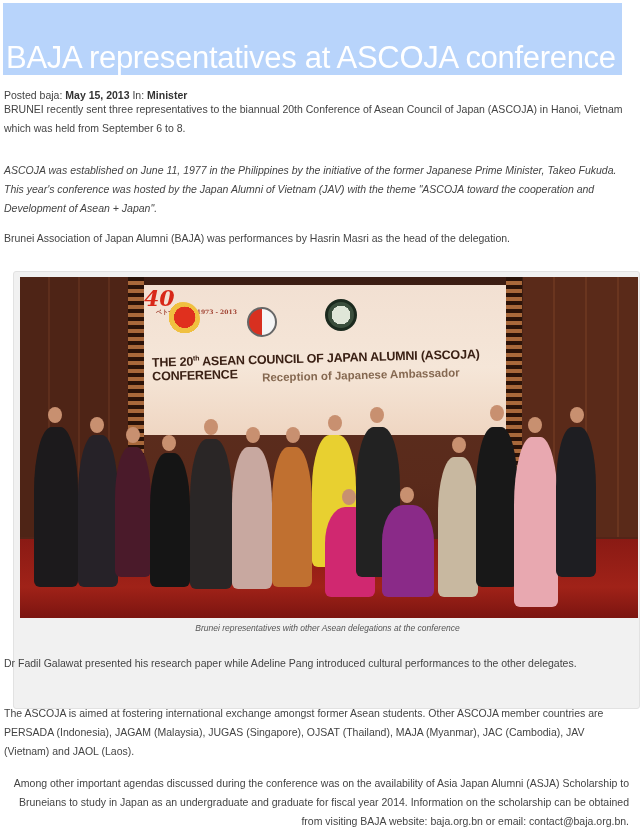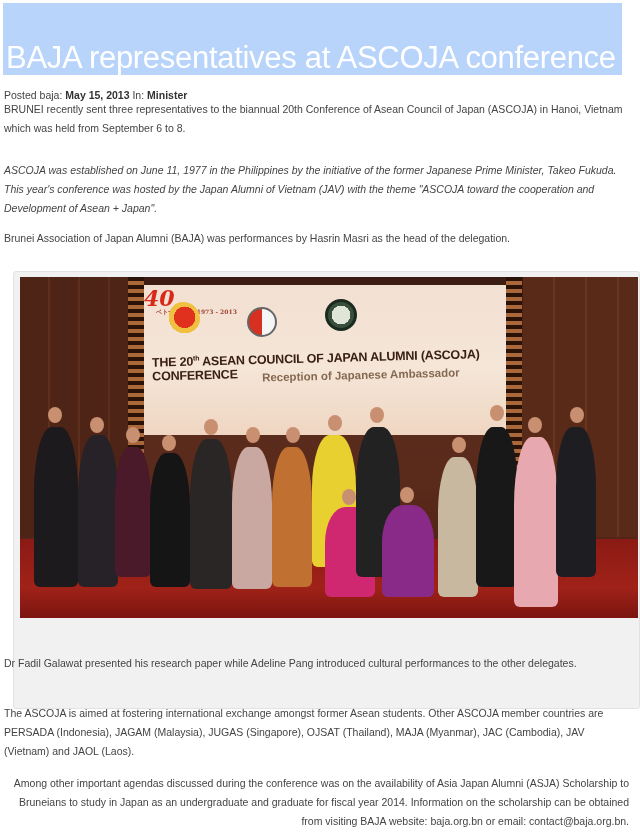--- a/index.html
+++ b/index.html
@@ -142,17 +142,18 @@
       <div class="person" style="left:418px;top:180px;width:40px;height:140px;background:#c8b8a0;"></div>
       <div class="head" style="left:432px;top:160px;"></div>
       <div class="person" style="left:456px;top:150px;width:42px;height:160px;background:#181818;"></div>
       <div class="head" style="left:470px;top:128px;"></div>
       <div class="person" style="left:494px;top:160px;width:44px;height:170px;background:#e8a8b0;"></div>
       <div class="head" style="left:508px;top:140px;"></div>
       <div class="person" style="left:536px;top:150px;width:40px;height:150px;background:#1e1e22;"></div>
       <div class="head" style="left:550px;top:130px;"></div>
     </div>
   </div>
+  <div class="caption">Brunei representatives with other Asean delegations at the conference</div>
 </div>
 
 <p class="para p4">Dr Fadil Galawat presented his research paper while Adeline Pang introduced cultural performances to the other delegates.</p>
 <p class="para p5">The ASCOJA is aimed at fostering international exchange amongst former Asean students. Other ASCOJA member countries are PERSADA (Indonesia), JAGAM (Malaysia), JUGAS (Singapore), OJSAT (Thailand), MAJA (Myanmar), JAC (Cambodia), JAV (Vietnam) and JAOL (Laos).</p>
 <p class="para p6">Among other important agendas discussed during the conference was on the availability of Asia Japan Alumni (ASJA) Scholarship to Bruneians to study in Japan as an undergraduate and graduate for fiscal year 2014. Information on the scholarship can be obtained from visiting BAJA website: baja.org.bn or email: contact@baja.org.bn.</p>
 
 </body></html>

